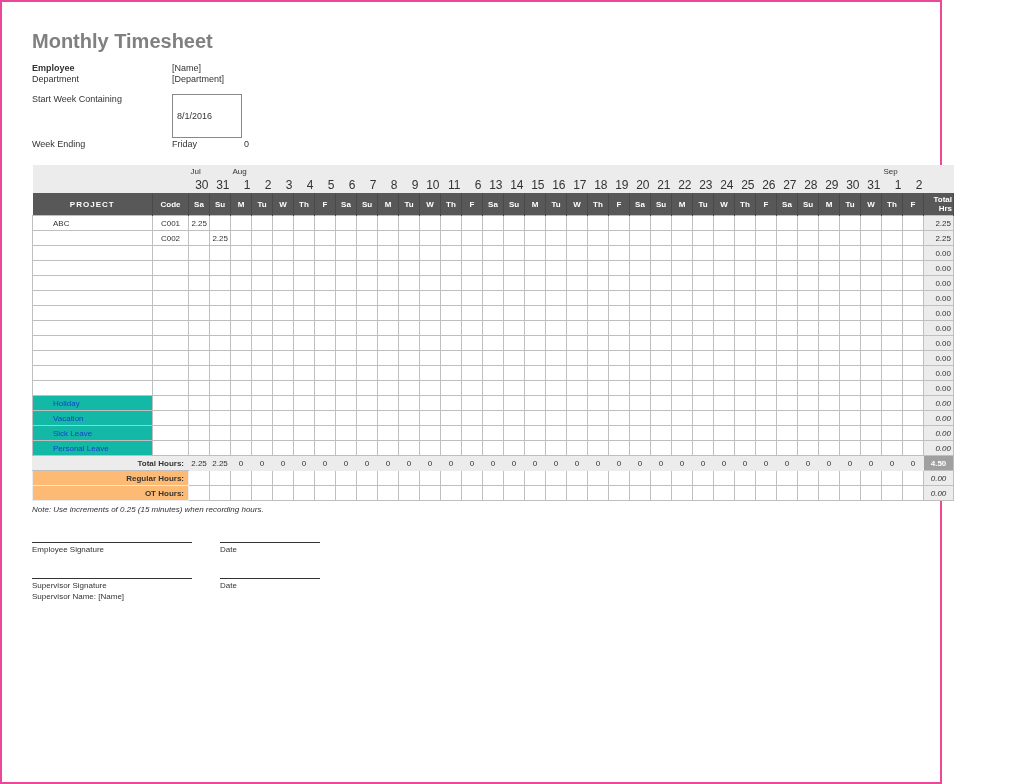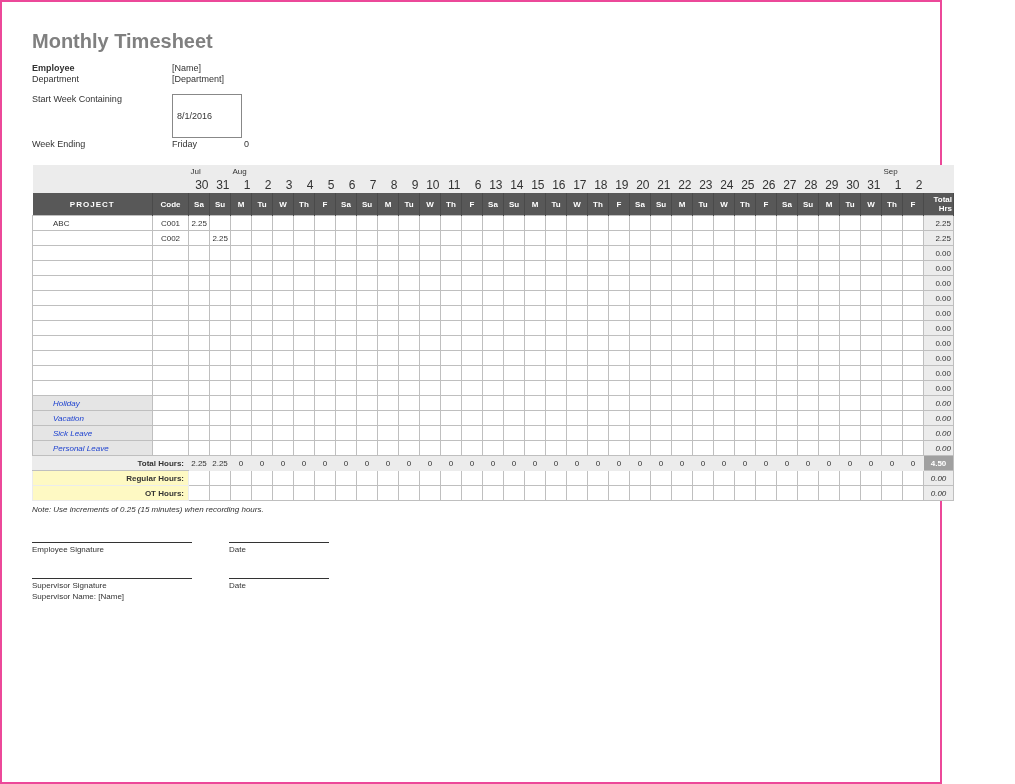--- a/index.html
+++ b/index.html
@@ -23,32 +23,32 @@
 col.total{width:30px}
 .month-row td{border:none;text-align:left;font-size:8px;color:#333;padding:0 0 0 2px;height:12px;background:#ececec}
 .date-row td{border:none;text-align:right;font-size:12px;color:#333;height:12px;background:#ececec}
 .date-row .lead{background:#ececec}
 .hdr-row td{background:#585858;color:#fff;font-size:8px;text-align:center;height:20px;border-right:1px solid #4a4a4a;font-weight:bold}
 .hdr-row td.project-h{letter-spacing:1px}
 .data-row td{border:1px solid #bfbfbf;height:14px;text-align:right;padding:0 2px;font-size:8px;background:#fff}
 .data-row td.proj{text-align:left;padding-left:20px}
 .data-row td.code{text-align:center}
 .data-row td.total{background:#ececec;border-color:#bfbfbf}
-.data-row.leave td.proj{color:#1a3fcf;font-style:italic;background:#e5e5e5}
+.data-row.leave td.proj{color:#1a3fcf;background:#14b8a6}
 .data-row.leave td.total{font-style:italic}
 .sum-row td{height:14px;font-size:8px;border:1px solid #bfbfbf;text-align:center;padding:0 2px}
 .sum-row td.label{text-align:right;font-weight:bold;background:#ececec;border-color:#ececec;border-bottom-color:#bfbfbf;padding-right:4px}
 .sum-row.totalhrs td.day-sum{background:#ececec;border-color:#ececec}
 .sum-row.totalhrs td.total{background:#a0a0a0;color:#fff;font-weight:bold}
 .sum-row.reg td,.sum-row.ot td{background:#fff}
-.sum-row.reg td.label,.sum-row.ot td.label{background:#fef9c3;border-color:#ececec}
+.sum-row.reg td.label,.sum-row.ot td.label{background:#fdba74;border-color:#ececec}
 .sum-row.reg td.total,.sum-row.ot td.total{background:#ececec;font-style:italic}
 .note{font-size:8px;font-style:italic;color:#333;margin-top:4px}
 .sign-block{margin-top:28px;font-size:8px}
-.sign-row{display:flex;gap:17px;margin-bottom:2px}
+.sign-row{display:flex;gap:8px;margin-bottom:2px}
 .sign-line{border-top:1px solid #333;padding-top:2px;margin-right:20px}
 .sign-line.sig{width:160px}
 .sign-line.date{width:100px}
 .sign-gap{height:22px}
 .sup-name{font-size:8px;margin-top:2px}
 </style>
 </head>
 <body>
 
 <div class="page">

